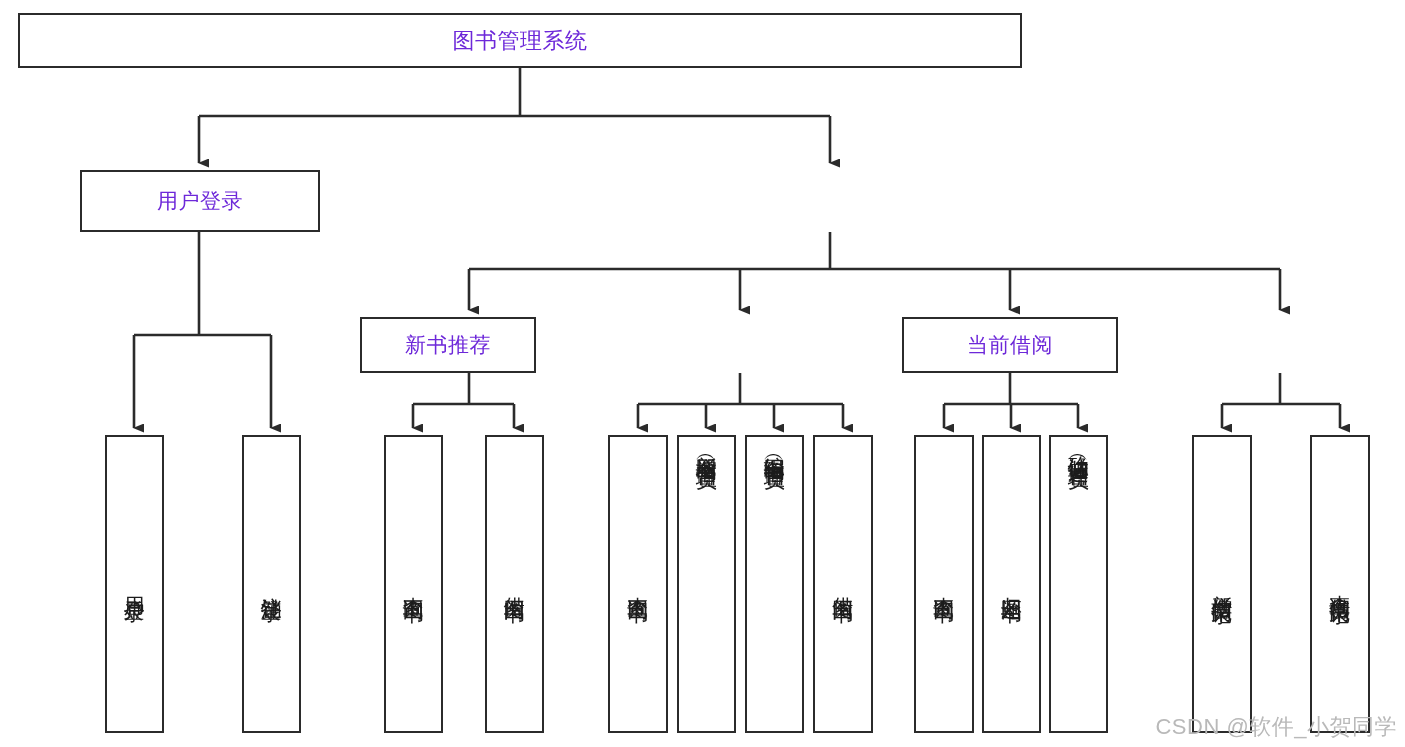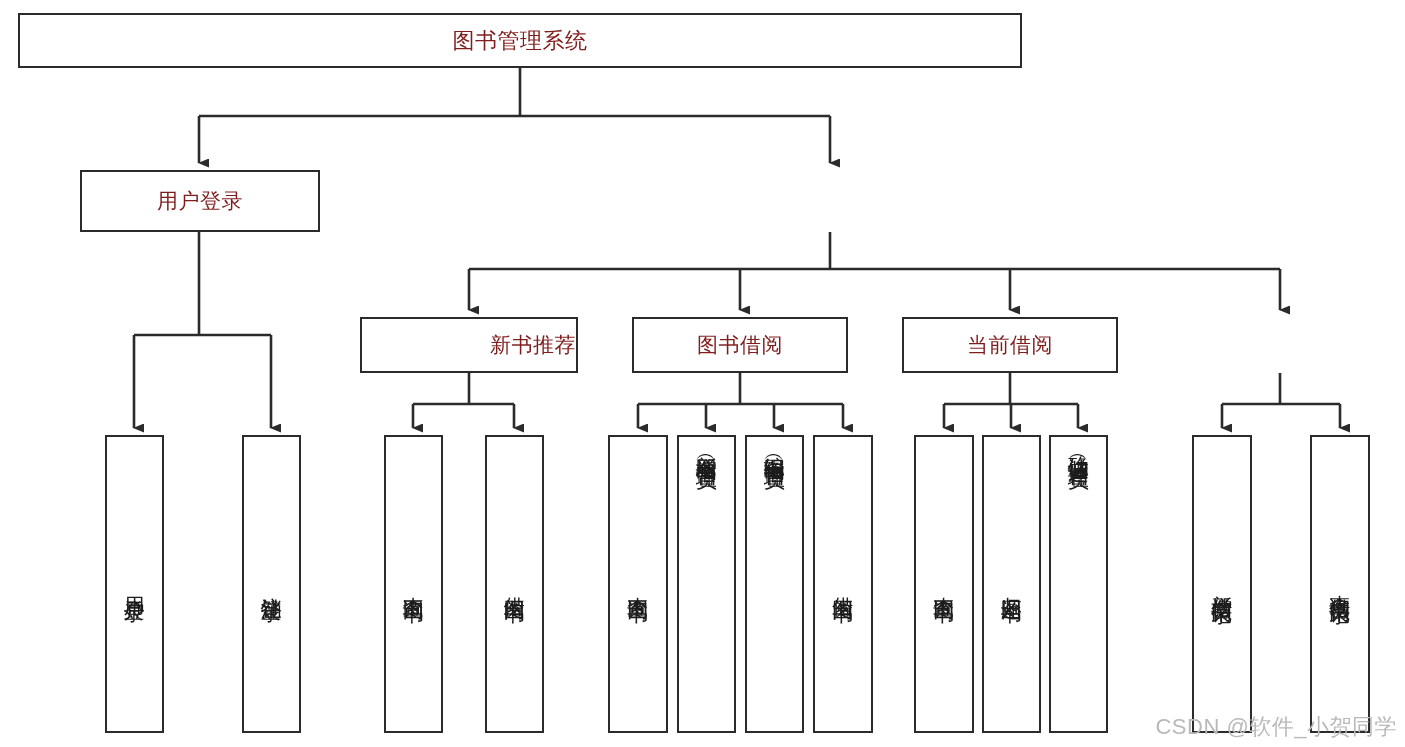--- a/index.html
+++ b/index.html
@@ -30,21 +30,21 @@
   .node-box {
     position: absolute;
     box-sizing: border-box;
     border: 2.5px solid #2b2b2b;
     background: #ffffff;
     display: flex;
     align-items: center;
     justify-content: center;
   }
   .node-box .node-label {
-    color: #7f1d1d;
+    color: #6d28d9;
     font-size: 21px;
     line-height: 1.25;
     letter-spacing: 0.5px;
     white-space: nowrap;
     text-align: center;
   }
   .node-box.root .node-label { font-size: 22px; }
   .leaf-box {
     position: absolute;
     box-sizing: border-box;
@@ -138,25 +138,22 @@
   </svg>
 
   <div class="node-box root" style="left:18px; top:13px; width:1004px; height:55px;">
     <span class="node-label">图书管理系统</span>
   </div>
 
   <div class="node-box" style="left:80px; top:170px; width:240px; height:62px;">
     <span class="node-label">用户登录</span>
   </div>
 
-  <div class="node-box" style="left:360px; top:317px; width:218px; height:56px;justify-content:flex-end;">
+  <div class="node-box" style="left:360px; top:317px; width:176px; height:56px;">
     <span class="node-label">新书推荐</span>
-  </div>
-  <div class="node-box" style="left:632px; top:317px; width:216px; height:56px;">
-    <span class="node-label">图书借阅</span>
   </div>
   <div class="node-box" style="left:902px; top:317px; width:216px; height:56px;">
     <span class="node-label">当前借阅</span>
   </div>
 
   <div class="leaf-box" style="left:105px; top:435px; width:59px; height:298px;">
     <span class="leaf-label">用户登录</span>
   </div>
   <div class="leaf-box" style="left:242px; top:435px; width:59px; height:298px;">
     <span class="leaf-label">注销登录</span>

